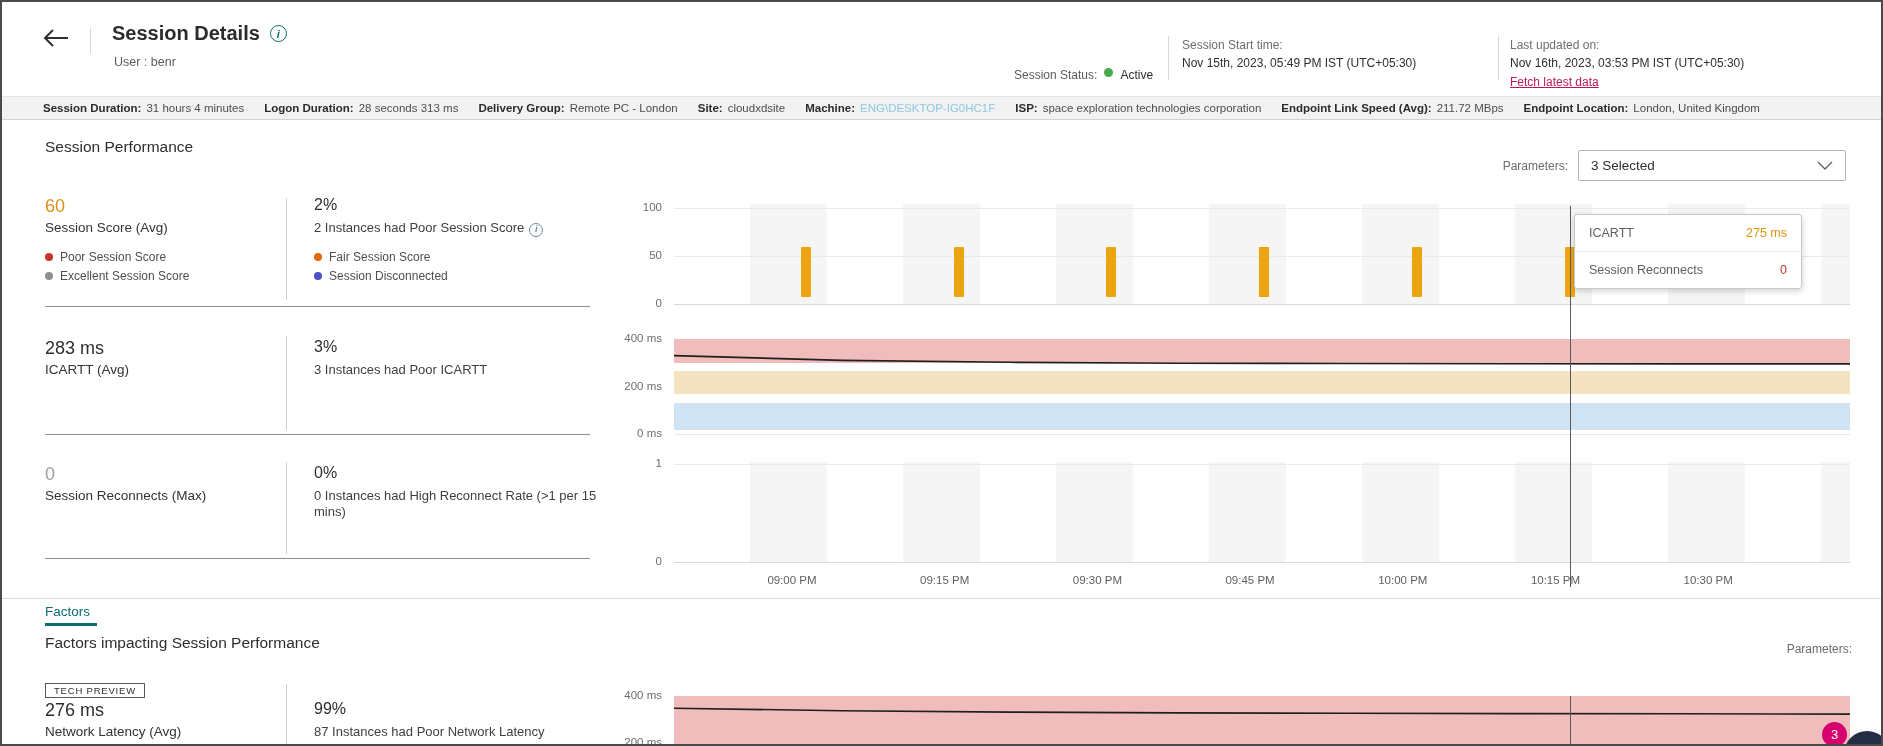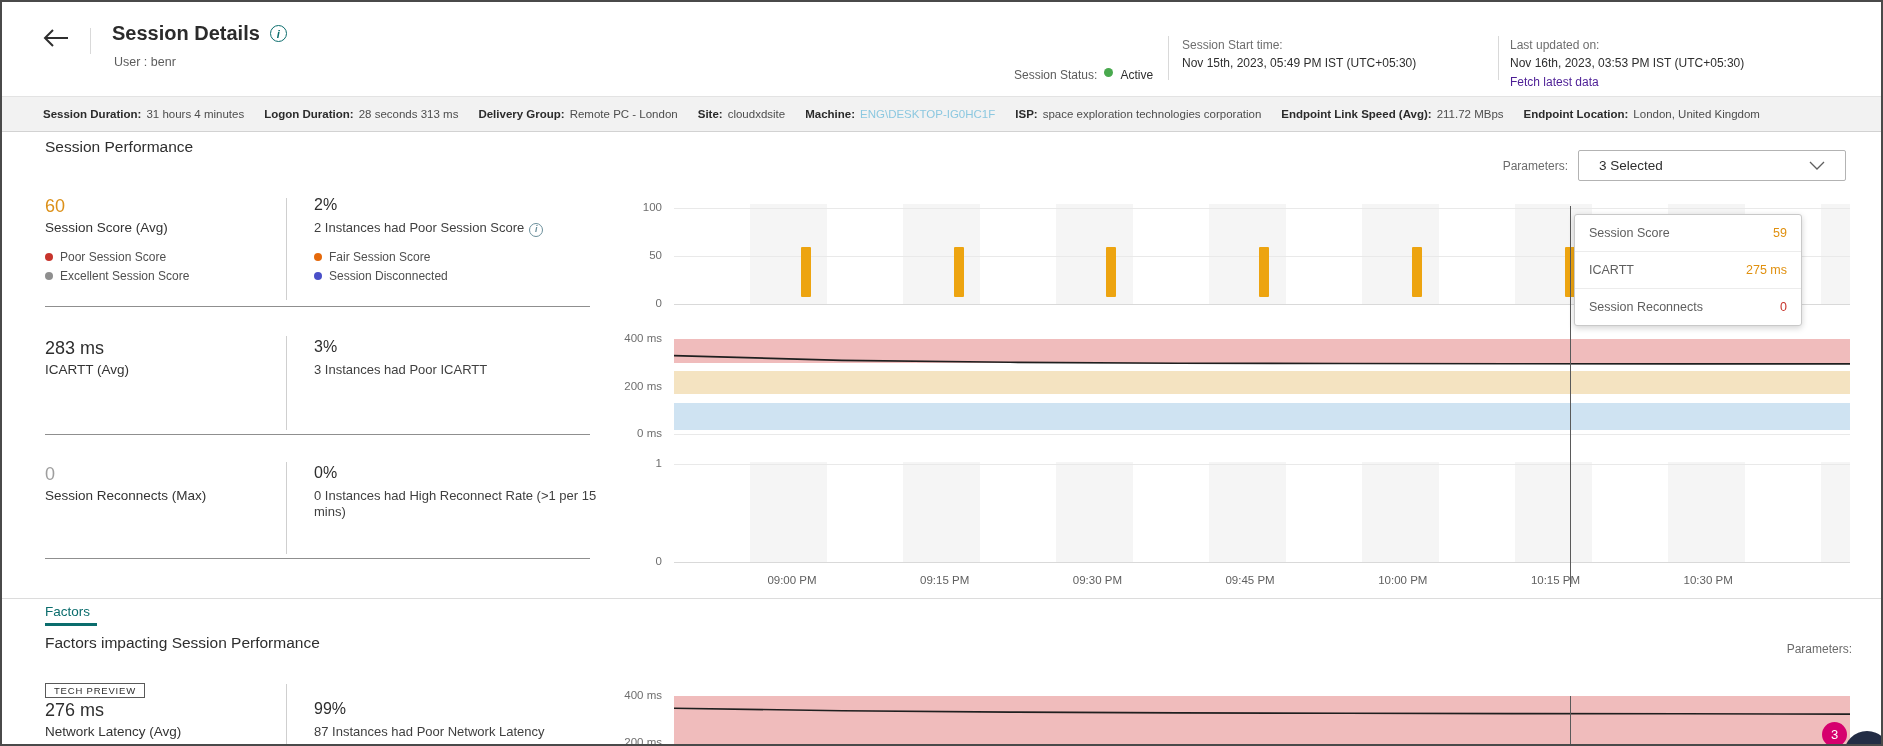--- a/index.html
+++ b/index.html
@@ -17,30 +17,30 @@
   .status-group { position:absolute; left:1012px; top:66px; display:flex; gap:7px; font-size:12px; }
   .status-label { color:#5c5c5c; }
   .status-dot { width:9px; height:9px; border-radius:50%; }
   .status-value { color:#2e2e2e; }
   .hdr-block { position:absolute; font-size:12px; }
   .hdr-block .lbl { color:#6e6e6e; }
   .hdr-block .val { color:#2e2e2e; margin-top:4px; }
   .hdr-link { margin-top:5px; font-size:12px; cursor:pointer; }
 
   
-  .infobar { position:absolute; left:0; top:94px; width:100%; height:36px; background:#f2f2f2; border-top:1px solid #e3e3e3; border-bottom:1px solid #d2d2d2; display:flex; align-items:center; gap:20px; padding-left:41px; }
+  .infobar { position:absolute; left:0; top:94px; width:100%; height:24px; background:#f2f2f2; border-top:1px solid #e3e3e3; border-bottom:1px solid #d2d2d2; display:flex; align-items:center; gap:20px; padding-left:41px; }
   .info-item { display:flex; align-items:center; gap:5px; white-space:nowrap; }
   .info-label { font-size:11.5px; font-weight:700; color:#2b2b2b; }
   .info-value { font-size:11.5px; color:#4d4d4d; }
 
   
   .section-title { position:absolute; font-size:15.5px; color:#2e2e2e; }
   .params { position:absolute; display:flex; align-items:center; gap:10px; z-index:6; }
   .plabel { font-size:12px; color:#6b6b6b; }
-  .dropdown { display:flex; align-items:center; justify-content:space-between; background:#fff; border:1px solid #b3b3b3; border-radius:2px; height:31px; padding:0 20px; font-size:13.5px; color:#2e2e2e; cursor:pointer; }
+  .dropdown { display:flex; align-items:center; justify-content:space-between; background:#fff; border:1px solid #b3b3b3; border-radius:2px; height:31px; padding:0 12px; font-size:13.5px; color:#2e2e2e; cursor:pointer; }
 
   
   .stat-value { position:absolute; font-size:18px; color:#2e2e2e; }
   .stat-label { position:absolute; font-size:13.5px; color:#333; }
   .stat-pct { position:absolute; font-size:16px; color:#2e2e2e; }
   .stat-desc { position:absolute; font-size:13px; color:#3f3f3f; width:285px; line-height:1.25; }
   .hdiv { position:absolute; left:43px; width:545px; height:1px; background:#8f8f8f; }
   .vdiv { position:absolute; left:284px; width:1px; background:#cfcfcf; }
   .legend-item { position:absolute; display:flex; align-items:center; gap:7px; }
   .legend-dot { width:8px; height:8px; border-radius:50%; }
@@ -101,21 +101,21 @@
 
   <div class="vsep" style="left:1166px;top:34px;height:44px"></div>
   <div class="hdr-block" style="left:1180px;top:36px">
     <div class="lbl">Session Start time:</div>
     <div class="val">Nov 15th, 2023, 05:49 PM IST (UTC+05:30)</div>
   </div>
   <div class="vsep" style="left:1496px;top:34px;height:44px"></div>
   <div class="hdr-block" style="left:1508px;top:36px">
     <div class="lbl">Last updated on:</div>
     <div class="val">Nov 16th, 2023, 03:53 PM IST (UTC+05:30)</div>
-    <div class="hdr-link" style="color: #4c1d95;">Fetch latest data</div>
+    <div class="hdr-link" style="color: #be185d; text-decoration: underline;">Fetch latest data</div>
   </div>
 
   <div class="infobar">
     <div class="info-item">
       <span class="info-label">Session Duration:</span>
       <span class="info-value">31 hours 4 minutes</span>
     </div>
     <div class="info-item">
       <span class="info-label">Logon Duration:</span>
       <span class="info-value">28 seconds 313 ms</span>
@@ -222,24 +222,20 @@
   <span class="ytick" style="top:455px">1</span>
   <span class="ytick" style="top:553px">0</span>
 
   <svg id="icartt-svg" class="line-svg" style="left:672px;top:337px" width="1176" height="96">
       <polyline points="0.0,16.6 168.0,21.4 336.0,23.3 504.0,24.2 672.0,24.5 840.0,24.7 1008.0,24.9 1176.0,24.9" fill="none" stroke="#1f1f1f" stroke-width="1.6"></polyline>
     </svg>
 
   <div class="cursor-line" style="left:1568px;top:204px;height:381px"></div>
 
   <div class="tooltip">
-    <div class="tt-row">
-      <span class="tt-label">Session Score</span>
-      <span class="tt-value" style="color: rgb(224, 144, 15);">59</span>
-    </div>
     <div class="tt-row">
       <span class="tt-label">ICARTT</span>
       <span class="tt-value" style="color: rgb(224, 144, 15);">275 ms</span>
     </div>
     <div class="tt-row">
       <span class="tt-label">Session Reconnects</span>
       <span class="tt-value" style="color: rgb(199, 52, 44);">0</span>
     </div>
   </div>
 

